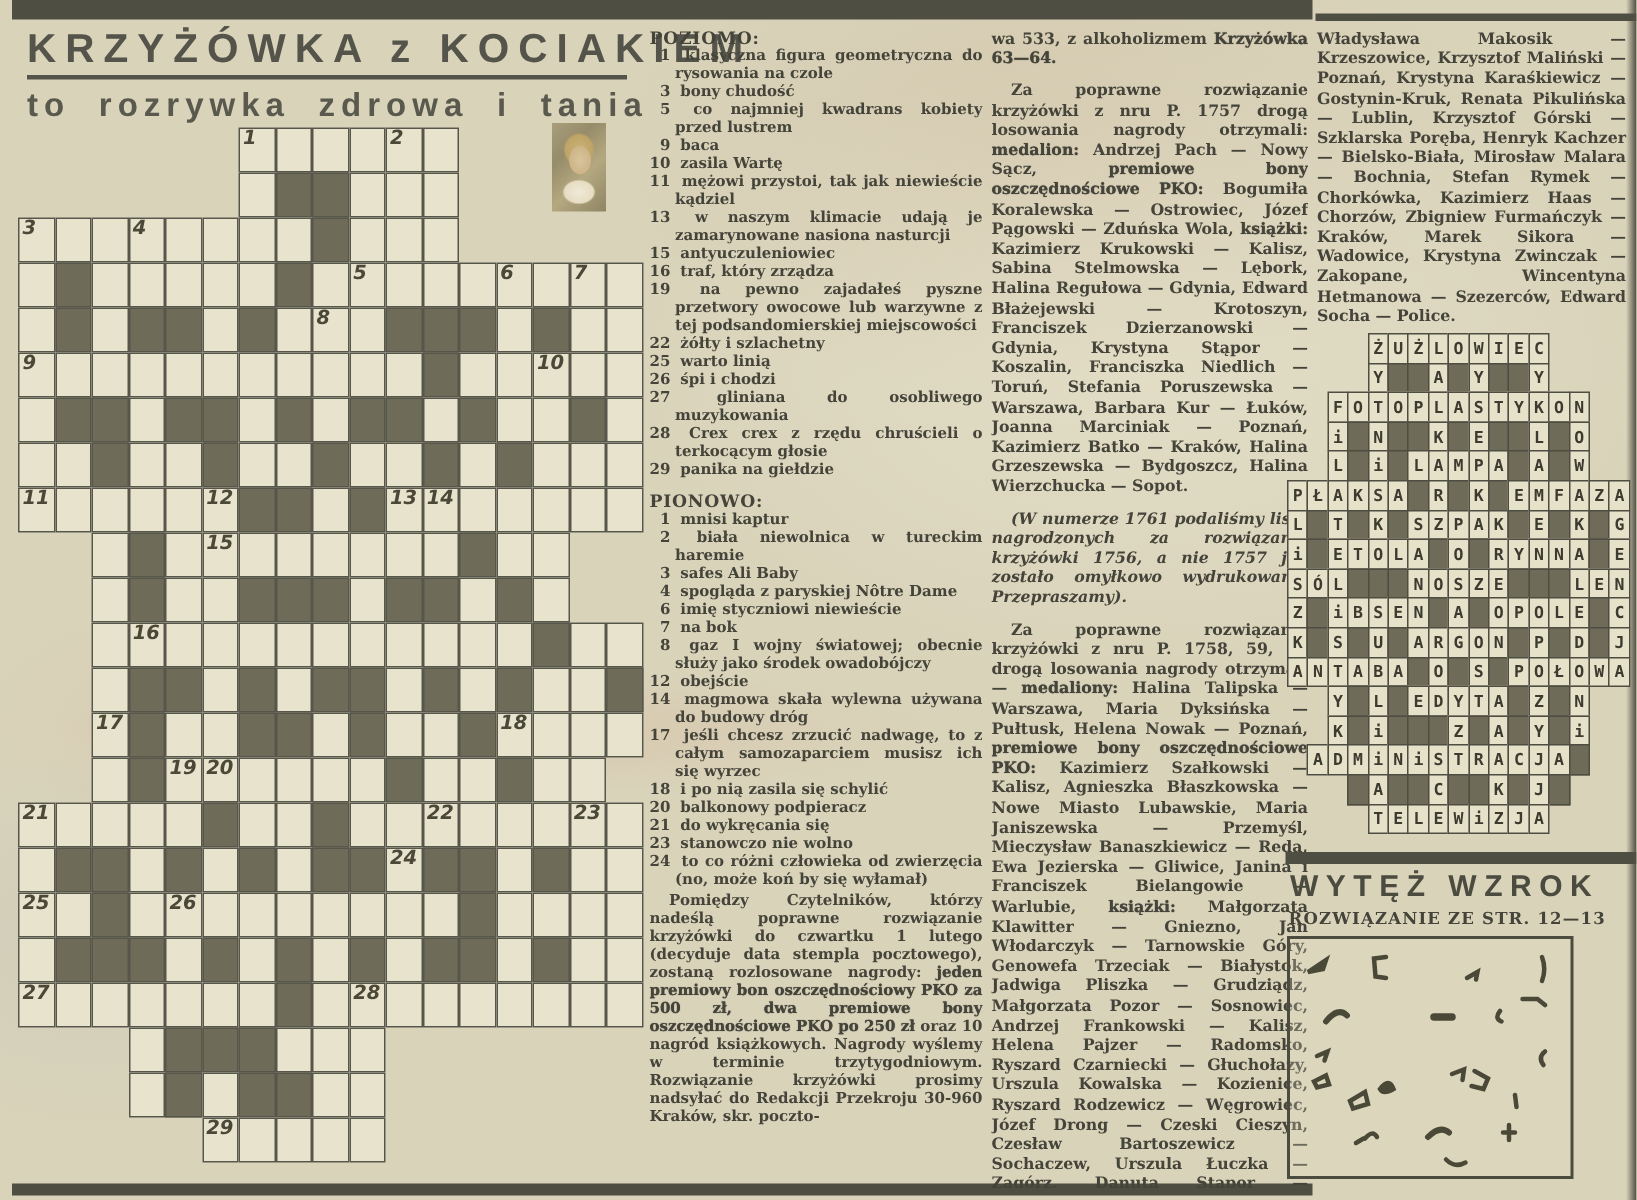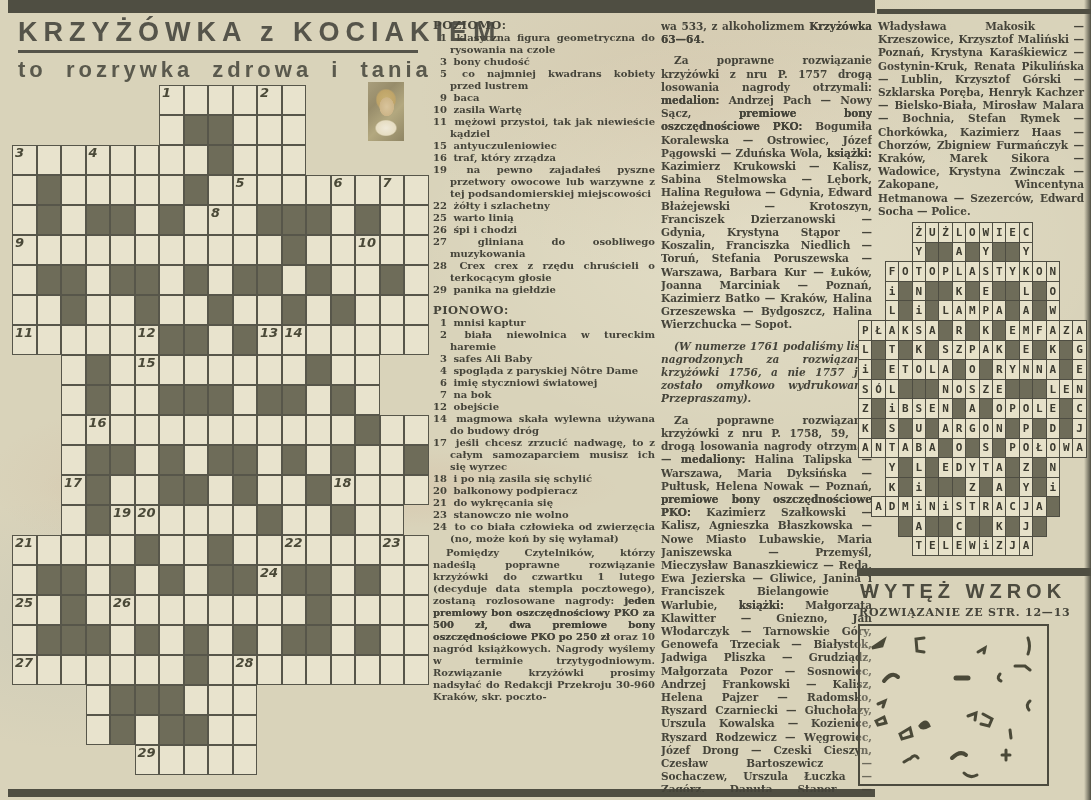--- a/index.html
+++ b/index.html
@@ -453,46 +453,48 @@
 
 <div class="abs" style="left:433px;top:18px;width:222px;height:778px;overflow:hidden">
   <div class="colhead">POZIOMO:</div>
   <div>
       <div class="clue"><span class="cn">1</span><span> klasyczna figura geometryczna do rysowania na czole</span></div>
       <div class="clue"><span class="cn">3</span><span> bony chudość</span></div>
       <div class="clue"><span class="cn">5</span><span> co najmniej kwadrans kobiety przed lustrem</span></div>
       <div class="clue"><span class="cn">9</span><span> baca</span></div>
       <div class="clue"><span class="cn">10</span><span> zasila Wartę</span></div>
       <div class="clue"><span class="cn">11</span><span> mężowi przystoi, tak jak niewieście kądziel</span></div>
+      <div class="clue"><span class="cn">13</span><span> w naszym klimacie udają je zamarynowane nasiona nasturcji</span></div>
       <div class="clue"><span class="cn">15</span><span> antyuczuleniowiec</span></div>
       <div class="clue"><span class="cn">16</span><span> traf, który zrządza</span></div>
       <div class="clue"><span class="cn">19</span><span> na pewno zajadałeś pyszne przetwory owocowe lub warzywne z tej podsandomierskiej miejscowości</span></div>
       <div class="clue"><span class="cn">22</span><span> żółty i szlachetny</span></div>
       <div class="clue"><span class="cn">25</span><span> warto linią</span></div>
       <div class="clue"><span class="cn">26</span><span> śpi i chodzi</span></div>
       <div class="clue"><span class="cn">27</span><span> gliniana do osobliwego muzykowania</span></div>
       <div class="clue"><span class="cn">28</span><span> Crex crex z rzędu chruścieli o terkocącym głosie</span></div>
       <div class="clue"><span class="cn">29</span><span> panika na giełdzie</span></div>
     </div>
   <div class="colhead" style="margin-top:7px">PIONOWO:</div>
   <div>
       <div class="clue"><span class="cn">1</span><span> mnisi kaptur</span></div>
       <div class="clue"><span class="cn">2</span><span> biała niewolnica w tureckim haremie</span></div>
       <div class="clue"><span class="cn">3</span><span> safes Ali Baby</span></div>
       <div class="clue"><span class="cn">4</span><span> spogląda z paryskiej Nôtre Dame</span></div>
-      <div class="clue"><span class="cn">6</span><span> imię styczniowi światowej</span></div>
+      <div class="clue"><span class="cn">6</span><span> imię styczniowi niewieście</span></div>
       <div class="clue"><span class="cn">7</span><span> na bok</span></div>
+      <div class="clue"><span class="cn">8</span><span> gaz I wojny światowej; obecnie służy jako środek owadobójczy</span></div>
       <div class="clue"><span class="cn">12</span><span> obejście</span></div>
       <div class="clue"><span class="cn">14</span><span> magmowa skała wylewna używana do budowy dróg</span></div>
       <div class="clue"><span class="cn">17</span><span> jeśli chcesz zrzucić nadwagę, to z całym samozaparciem musisz ich się wyrzec</span></div>
       <div class="clue"><span class="cn">18</span><span> i po nią zasila się schylić</span></div>
       <div class="clue"><span class="cn">20</span><span> balkonowy podpieracz</span></div>
       <div class="clue"><span class="cn">21</span><span> do wykręcania się</span></div>
       <div class="clue"><span class="cn">23</span><span> stanowczo nie wolno</span></div>
-      <div class="clue"><span class="cn">24</span><span> to co biała człowieka od zwierzęcia (no, może koń by się wyłamał)</span></div>
+      <div class="clue"><span class="cn">24</span><span> to co różni człowieka od zwierzęcia (no, może koń by się wyłamał)</span></div>
     </div>
   <div class="clue" style="padding-left:0;text-indent:13px;margin-top:2px"><span>Pomiędzy Czytelników, którzy nadeślą poprawne rozwiązanie krzyżówki do czwartku 1 lutego (decyduje data stempla pocztowego), zostaną rozlosowane nagrody: </span><span class="b">jeden premiowy bon oszczędnościowy PKO za 500 zł, dwa premiowe bony oszczędnościowe PKO po 250 zł</span><span> oraz 10 nagród książkowych. Nagrody wyślemy w terminie trzytygodniowym. Rozwiązanie krzyżówki prosimy nadsyłać do Redakcji Przekroju 30-960 Kraków, skr. poczto-</span></div>
 </div>
 
 <div class="abs" style="left:661px;top:20px;width:211px;height:772px;overflow:hidden">
   <div class="smalltext"><span>wa 533, z alkoholizmem </span><span class="b">Krzyżówka 63—64.</span></div>
   <div class="smalltext ind" style="margin-top:8px"><span>Za poprawne rozwiązanie krzyżówki z nru P. 1757 drogą losowania nagrody otrzymali: </span><span class="b">medalion:</span><span> Andrzej Pach — Nowy Sącz, </span><span class="b">premiowe bony oszczędnościowe PKO:</span><span> Bogumiła Koralewska — Ostrowiec, Józef Pągowski — Zduńska Wola, </span><span class="b">książki:</span><span> Kazimierz Krukowski — Kalisz, Sabina Stelmowska — Lębork, Halina Regułowa — Gdynia, Edward Błażejewski — Krotoszyn, Franciszek Dzierzanowski — Gdynia, Krystyna Stąpor — Koszalin, Franciszka Niedlich — Toruń, Stefania Poruszewska — Warszawa, Barbara Kur — Łuków, Joanna Marciniak — Poznań, Kazimierz Batko — Kraków, Halina Grzeszewska — Bydgoszcz, Halina Wierzchucka — Sopot.</span></div>
   <div class="smalltext ind it" style="margin-top:8px">(W numerze 1761 podaliśmy listę nagrodzonych za rozwiązanie krzyżówki 1756, a nie 1757 jak zostało omyłkowo wydrukowane. Przepraszamy).</div>
   <div class="smalltext ind" style="margin-top:8px"><span>Za poprawne rozwiązanie krzyżówki z nru P. 1758, 59, 60 drogą losowania nagrody otrzymali — </span><span class="b">medaliony:</span><span> Halina Talipska — Warszawa, Maria Dyksińska — Pułtusk, Helena Nowak — Poznań, </span><span class="b">premiowe bony oszczędnościowe PKO:</span><span> Kazimierz Szałkowski — Kalisz, Agnieszka Błaszkowska — Nowe Miasto Lubawskie, Maria Janiszewska — Przemyśl, Mieczysław Banaszkiewicz — Reda, Ewa Jezierska — Gliwice, Janina i Franciszek Bielangowie — Warlubie, </span><span class="b">książki:</span><span> Małgorzata Klawitter — Gniezno, Jan Włodarczyk — Tarnowskie Góry, Genowefa Trzeciak — Białystok, Jadwiga Pliszka — Grudziądz, Małgorzata Pozor — Sosnowiec, Andrzej Frankowski — Kalisz, Helena Pajzer — Radomsko, Ryszard Czarniecki — Głuchołazy, Urszula Kowalska — Kozienice, Ryszard Rodzewicz — Węgrowiec, Józef Drong — Czeski Cieszyn, Czesław Bartoszewicz — Sochaczew, Urszula Łuczka — Zagórz, Danuta Stąpor — Kołobrzeg, Barbara Stangret — Nowa Ruda, Józef Czołba — Gdańsk, Kornela Kruczek — Rzeszów, Aleksandra Litwin — Przemyśl, Barbara Stadnik — Opole, Artur Pluta — Jastrzębie Zdrój, Katarzyna Zmokła — Świdnica, Małgorzata i Franciszek Kozłowscy — Kuźnia Raciborska,</span></div>
 </div>

